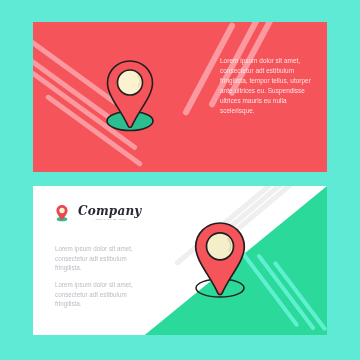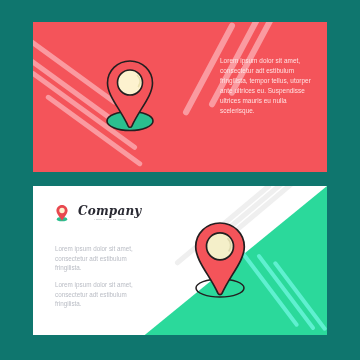--- a/index.html
+++ b/index.html
@@ -9,21 +9,21 @@
     height: 360px;
     overflow: hidden;
     background: #cce8f7;
     font-family: "Liberation Sans", sans-serif;
   }
 
   #stage {
     position: relative;
     width: 360px;
     height: 360px;
-    background: #0f766e;
+    background: #5eead4;
   }
 
   
   .banner-top {
     position: absolute;
     left: 33px;
     top: 22px;
     width: 294px;
     height: 150px;
     background: #f4545a;

